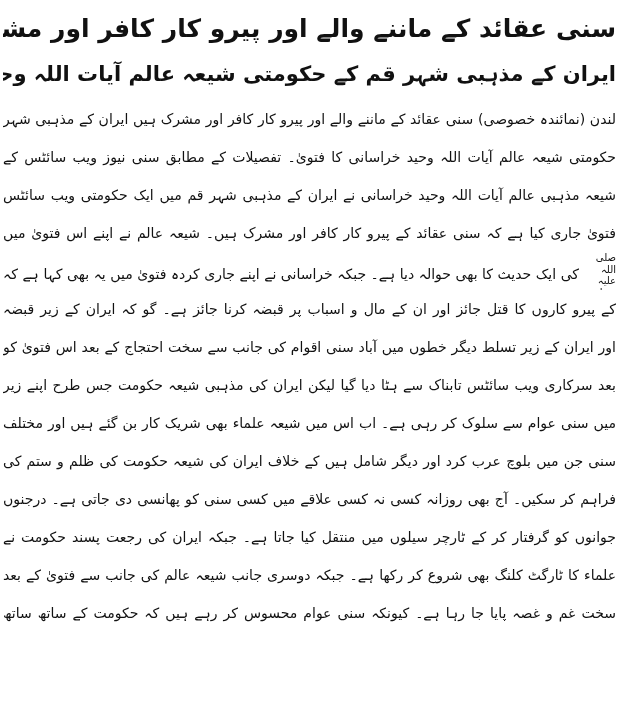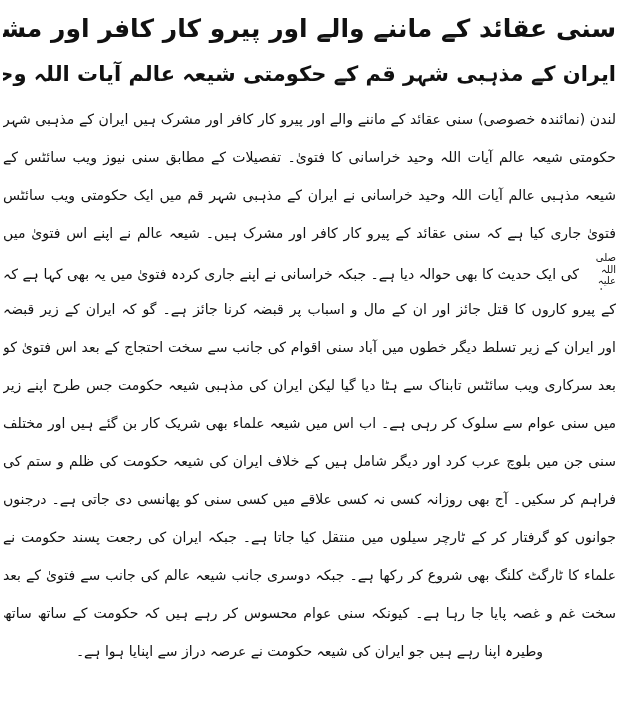--- a/index.html
+++ b/index.html
@@ -82,16 +82,15 @@
     </div>
     <div class="bodyline">کے پیرو کاروں کا قتل جائز اور ان کے مال و اسباب پر قبضہ کرنا جائز ہے۔ گو کہ ایران کے زیر قبضہ مغربی بلوچستان</div>
     <div class="bodyline">اور ایران کے زیر تسلط دیگر خطوں میں آباد سنی اقوام کی جانب سے سخت احتجاج کے بعد اس فتویٰ کو چند دنوں کے</div>
     <div class="bodyline">بعد سرکاری ویب سائٹس تابناک سے ہٹا دیا گیا لیکن ایران کی مذہبی شیعہ حکومت جس طرح اپنے زیر تسلط علاقوں</div>
     <div class="bodyline">میں سنی عوام سے سلوک کر رہی ہے۔ اب اس میں شیعہ علماء بھی شریک کار بن گئے ہیں اور مختلف حیلے بہانوں سے</div>
     <div class="bodyline">سنی جن میں بلوچ عرب کرد اور دیگر شامل ہیں کے خلاف ایران کی شیعہ حکومت کی ظلم و ستم کی کارروائیوں کو جواز</div>
     <div class="bodyline">فراہم کر سکیں۔ آج بھی روزانہ کسی نہ کسی علاقے میں کسی سنی کو پھانسی دی جاتی ہے۔ درجنوں کے حساب سے سنی</div>
     <div class="bodyline">جوانوں کو گرفتار کر کے ٹارچر سیلوں میں منتقل کیا جاتا ہے۔ جبکہ ایران کی رجعت پسند حکومت نے عرصہ دراز سے سنی</div>
     <div class="bodyline">علماء کا ٹارگٹ کلنگ بھی شروع کر رکھا ہے۔ جبکہ دوسری جانب شیعہ عالم کی جانب سے فتویٰ کے بعد سنی علاقوں میں</div>
     <div class="bodyline">سخت غم و غصہ پایا جا رہا ہے۔ کیونکہ سنی عوام محسوس کر رہے ہیں کہ حکومت کے ساتھ ساتھ شیعہ عالم بھی اب وہی</div>
-    <div class="bodyline center">وطیرہ اپنا رہے ہیں جو ایران کی شیعہ حکومت نے عرصہ دراز سے اپنایا ہوا ہے۔</div>
   </div>
 
 </div>
 
 </body></html>

